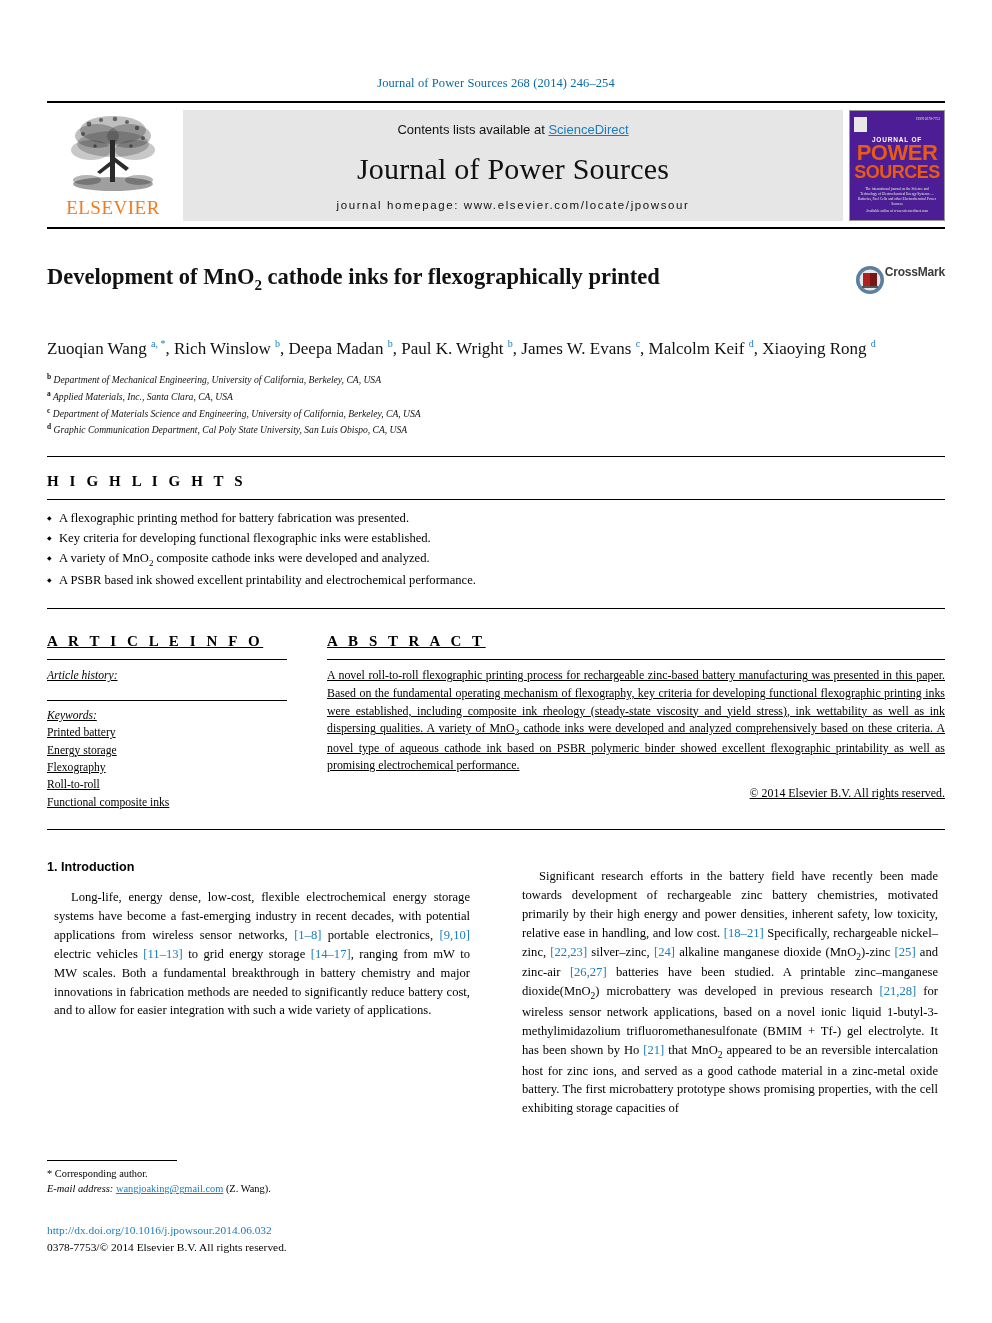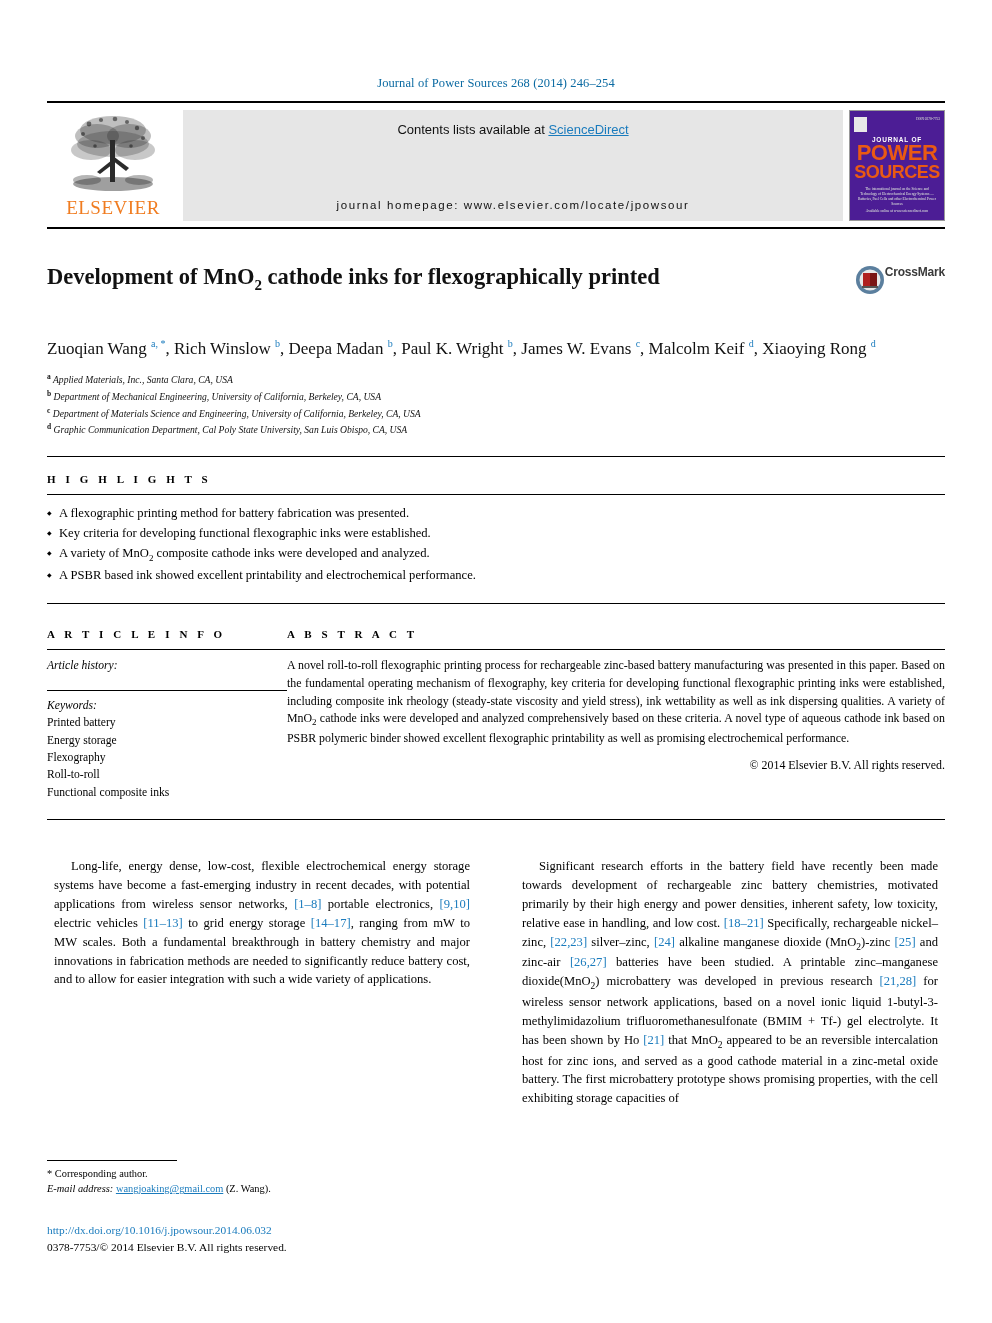--- a/index.html
+++ b/index.html
@@ -203,21 +203,21 @@
   
   .rule-full {
     margin: 18px 47px 0 47px;
     border-top: 1.6px solid #000;
   }
 
   
   .sec-head {
     font-family: "Liberation Serif", serif;
     font-weight: bold;
-    font-size: 11px;
+    font-size: 15px;
     letter-spacing: 3.6px;
     color: #000;
   }
   .highlights {
     margin: 16px 47px 0 47px;
   }
   .hl-rule {
     border-top: 1.2px solid #000;
     margin-top: 9px;
     margin-bottom: 8px;
@@ -235,20 +235,22 @@
     font-size: 6px;
     line-height: 20px;
     color: #000;
   }
   .hl-list sub { font-size: 9px; }
 
   
   .info-abs {
     margin: 24px 47px 0 47px;
     display: flex;
+    gap: 40px;
+    text-decoration: underline;
   }
   .col-info { flex: 0 0 240px; }
   .col-abs  { flex: 1 1 auto; }
   .ia-rule {
     border-top: 1.2px solid #000;
     margin-top: 9px;
     margin-bottom: 7px;
   }
   .art-hist-label, .kw-label {
     font-style: italic;
@@ -366,20 +368,21 @@
           <circle cx="64" cy="36" r="1.8"></circle>
         </g>
       </svg>
       <div class="elsevier-word">ELSEVIER</div>
     </div>
 
     <div class="masthead-center">
       <div class="contents-line">
         <span>Contents lists available at </span><a class="sd" href="#">ScienceDirect</a>
       </div>
+      <div class="journal-name">Journal of Power Sources</div>
       <div class="homepage-line">journal homepage: www.elsevier.com/locate/jpowsour</div>
     </div>
 
     <div class="cover-thumb">
       <div class="cov-top">
         <div class="cov-els"></div>
         <div class="cov-dots">ISSN 0378-7753</div>
       </div>
       <div class="cov-journalof">JOURNAL OF</div>
       <div class="cov-power">POWER</div>
@@ -408,22 +411,22 @@
     <span>Zuoqian Wang <sup class="star">a, *</sup></span>,
     <span>Rich Winslow <sup>b</sup></span>,
     <span>Deepa Madan <sup>b</sup></span>,
     <span>Paul K. Wright <sup>b</sup></span>,
     <span>James W. Evans <sup>c</sup></span>,
     <span>Malcolm Keif <sup>d</sup></span>,
     <span>Xiaoying Rong <sup>d</sup></span>
   </div>
 
   <div class="affils">
+    <div><sup>b</sup> <span>Department of Mechanical Engineering, University of California, Berkeley, CA, USA</span></div>
     <div><sup>a</sup> <span>Applied Materials, Inc., Santa Clara, CA, USA</span></div>
-    <div><sup>b</sup> <span>Department of Mechanical Engineering, University of California, Berkeley, CA, USA</span></div>
     <div><sup>c</sup> <span>Department of Materials Science and Engineering, University of California, Berkeley, CA, USA</span></div>
     <div><sup>d</sup> <span>Graphic Communication Department, Cal Poly State University, San Luis Obispo, CA, USA</span></div>
   </div>
 
   <div class="rule-full"></div>
 
   <div class="highlights">
     <div class="sec-head">H I G H L I G H T S</div>
     <div class="hl-rule"></div>
     <ul class="hl-list">
@@ -461,20 +464,21 @@
       <div class="ia-rule"></div>
       <div class="abs-body">A novel roll-to-roll flexographic printing process for rechargeable zinc-based battery manufacturing was presented in this paper. Based on the fundamental operating mechanism of flexography, key criteria for developing functional flexographic printing inks were established, including composite ink rheology (steady-state viscosity and yield stress), ink wettability as well as ink dispersing qualities. A variety of MnO<sub>2</sub> cathode inks were developed and analyzed comprehensively based on these criteria. A novel type of aqueous cathode ink based on PSBR polymeric binder showed excellent flexographic printability as well as promising electrochemical performance.</div>
       <div class="abs-copy">© 2014 Elsevier B.V. All rights reserved.</div>
     </div>
   </div>
 
   <div class="rule-full"></div>
 
   <div class="body-cols">
     <div class="bcol">
+      <div class="sec-title">1.  Introduction</div>
       <p class="para">Long-life, energy dense, low-cost, flexible electrochemical energy storage systems have become a fast-emerging industry in recent decades, with potential applications from wireless sensor networks, <span class="ref">[1–8]</span> portable electronics, <span class="ref">[9,10]</span> electric vehicles <span class="ref">[11–13]</span> to grid energy storage <span class="ref">[14–17]</span>, ranging from mW to MW scales. Both a fundamental breakthrough in battery chemistry and major innovations in fabrication methods are needed to significantly reduce battery cost, and to allow for easier integration with such a wide variety of applications.</p>
     </div>
 
     <div class="bcol">
       <p class="para">Significant research efforts in the battery field have recently been made towards development of rechargeable zinc battery chemistries, motivated primarily by their high energy and power densities, inherent safety, low toxicity, relative ease in handling, and low cost. <span class="ref">[18–21]</span> Specifically, rechargeable nickel–zinc, <span class="ref">[22,23]</span> silver–zinc, <span class="ref">[24]</span> alkaline manganese dioxide (MnO<sub>2</sub>)-zinc <span class="ref">[25]</span> and zinc-air <span class="ref">[26,27]</span> batteries have been studied. A printable zinc–manganese dioxide(MnO<sub>2</sub>) microbattery was developed in previous research <span class="ref">[21,28]</span> for wireless sensor network applications, based on a novel ionic liquid 1-butyl-3-methylimidazolium trifluoromethanesulfonate (BMIM + Tf-) gel electrolyte. It has been shown by Ho <span class="ref">[21]</span> that MnO<sub>2</sub> appeared to be an reversible intercalation host for zinc ions, and served as a good cathode material in a zinc-metal oxide battery. The first microbattery prototype shows promising properties, with the cell exhibiting storage capacities of</p>
     </div>
   </div>
 
   <div class="footnote">
     <div class="fn-rule"></div>

